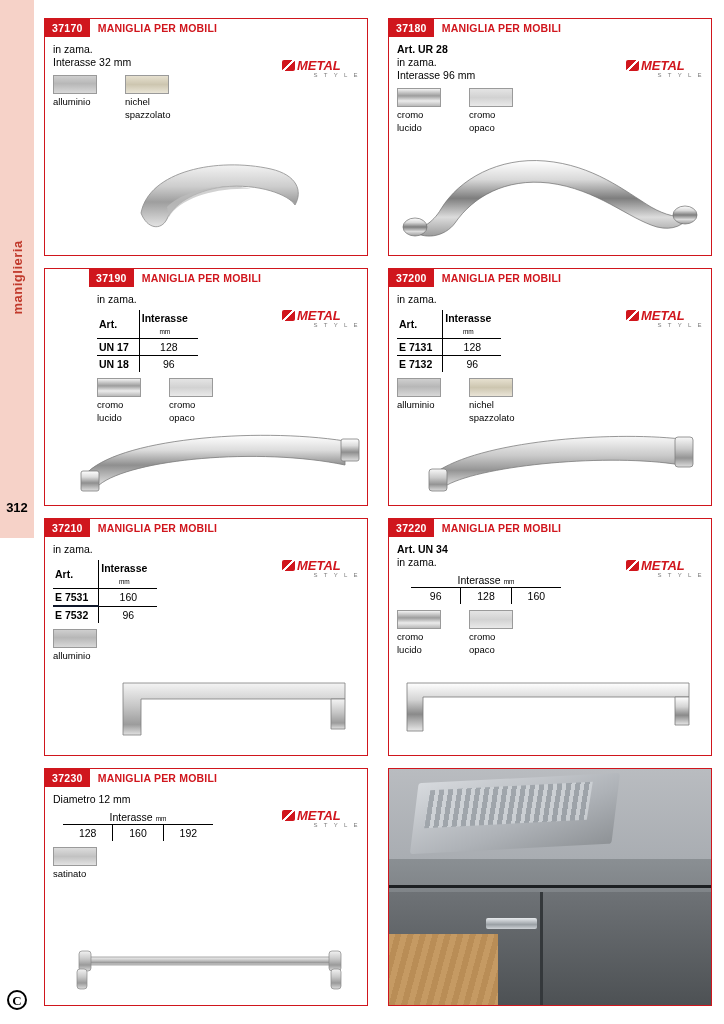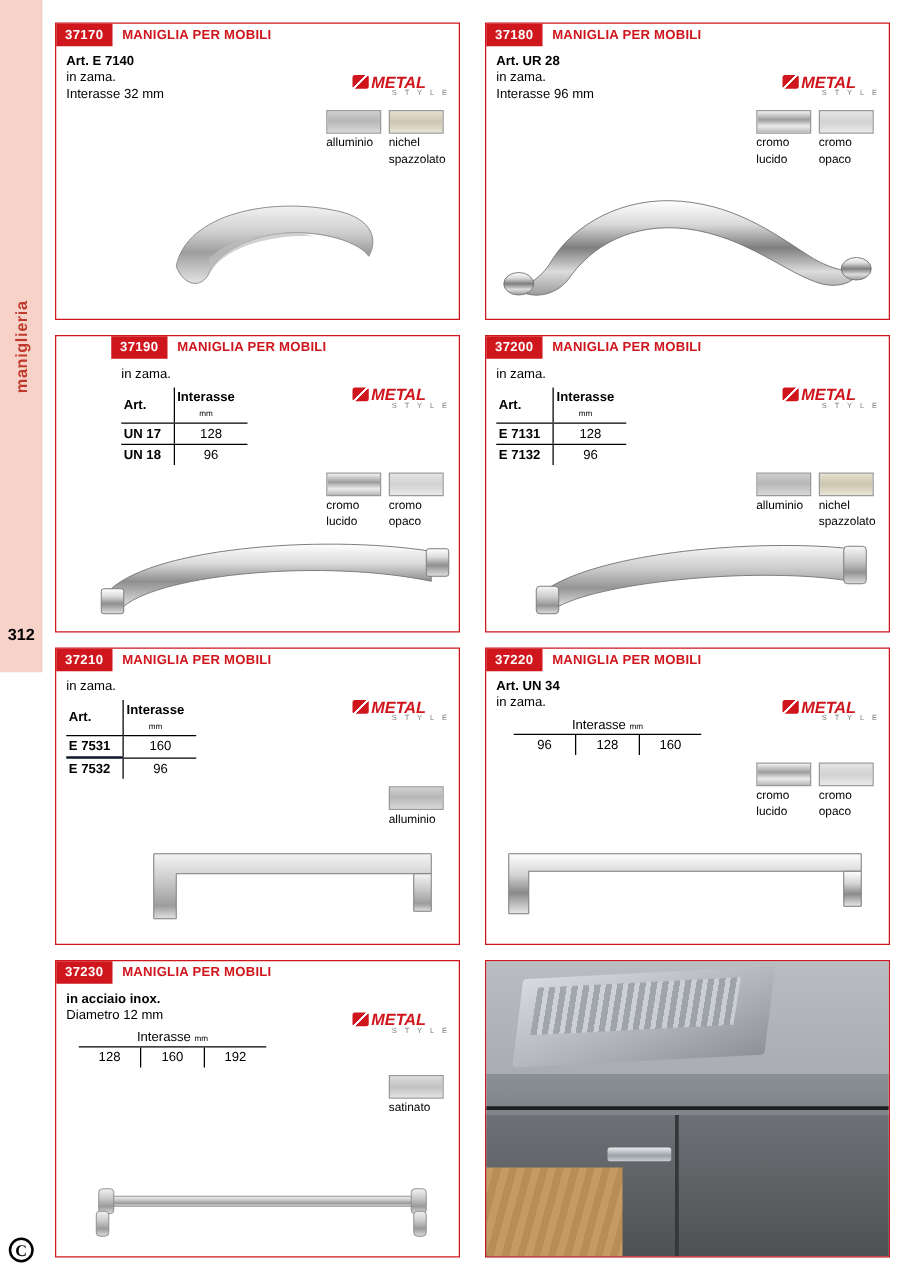--- a/index.html
+++ b/index.html
@@ -99,21 +99,21 @@
     background:
       linear-gradient(135deg,#d0161d 0 45%, #ffffff 45% 55%, #d0161d 55% 100%);
     border-radius:2px;
   }
   .metal-logo .ml-sub {
     font-size:6px; color:#7d7d7d; letter-spacing:2.4px;
     margin-left:15px; margin-top:0px;
   }
 
   
-  .swatch-row { display:flex; gap:2px; margin-top:6px;justify-content:flex-end; }
+  .swatch-row { display:flex; gap:24px; margin-top:6px; }
   .swatch-item { width:48px; }
   .swatch {
     width:44px; height:19px; border:1px solid #9a9a9a;
   }
   .sw-alluminio { background:linear-gradient(180deg,#cfcfcf 0%,#b7b7b7 45%,#d8d8d8 100%); }
   .sw-nichel    { background:linear-gradient(180deg,#e6e0cf 0%,#cdc6b0 50%,#e9e4d6 100%); }
   .sw-cromo-lucido { background:linear-gradient(180deg,#f2f2f2 0%,#9d9d9d 40%,#ebebeb 70%,#b9b9b9 100%); }
   .sw-cromo-opaco  { background:linear-gradient(180deg,#e4e4e4 0%,#d2d2d2 50%,#e9e9e9 100%); }
   .sw-satinato     { background:linear-gradient(180deg,#dcdcdc 0%,#c2c2c2 50%,#e2e2e2 100%); }
   .sw-label { font-size:9.5px; line-height:11px; color:#000; margin-top:2px; }
@@ -210,21 +210,20 @@
       <div class="head-title">MANIGLIA PER MOBILI</div>
     </div>
     <div class="card-body">
       <div class="metal-logo">
         <div class="ml-top">
             <span class="ml-mark"></span>
             <span>METAL</span>
           </div>
         <div class="ml-sub">S T Y L E</div>
       </div>
-      <div class="art-line">Art. E 7140</div>
       <div class="txt">in zama.</div>
       <div class="txt">Interasse 32 mm</div>
       <div class="swatch-row">
         <div class="swatch-item">
           <div class="swatch sw-alluminio"></div>
           <div class="sw-label">alluminio</div>
         </div>
         <div class="swatch-item">
           <div class="swatch sw-nichel"></div>
           <div class="sw-label">nichel</div>
@@ -538,21 +537,20 @@
       <div class="head-title">MANIGLIA PER MOBILI</div>
     </div>
     <div class="card-body">
       <div class="metal-logo">
         <div class="ml-top">
             <span class="ml-mark"></span>
             <span>METAL</span>
           </div>
         <div class="ml-sub">S T Y L E</div>
       </div>
-      <div class="art-line">in acciaio inox.</div>
       <div class="txt">Diametro 12 mm</div>
       <div class="int-strip" style="margin-left:10px;">
         <div class="ih">
           <span>Interasse</span>
           <span class="sub">mm</span>
         </div>
         <div class="row">
           <div>128</div>
           <div>160</div>
           <div>192</div>

